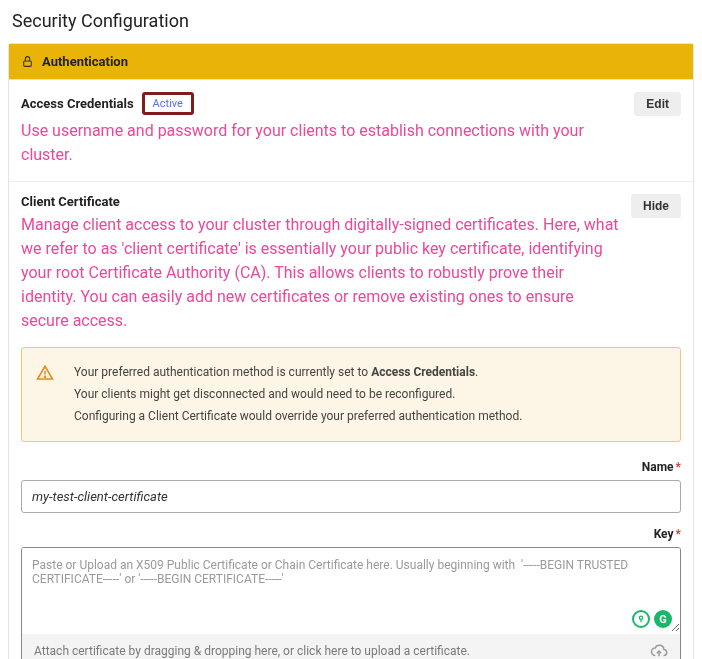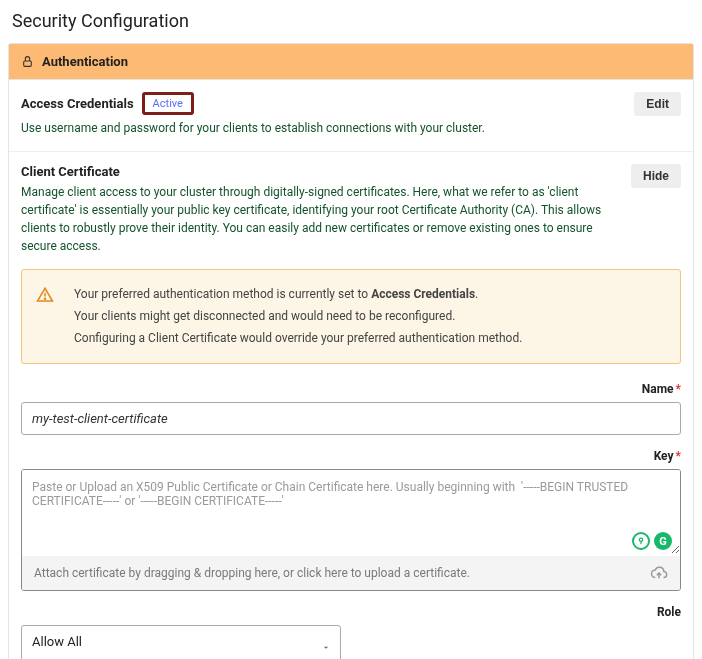--- a/index.html
+++ b/index.html
@@ -15,21 +15,21 @@
   h1.page-title {
     font-size: 18px;
     font-weight: 400;
     margin: 2px 0 12px 4px;
   }
   .panel {
     border: 1px solid #e4e4e4;
     border-radius: 3px;
   }
   .panel-header {
-    background: #fdba74;
+    background: #eab308;
     padding: 10px 12px;
     display: flex;
     align-items: center;
     gap: 8px;
     border-bottom: 1px solid #e4e4e4;
     font-weight: 700;
     font-size: 13px;
   }
   .lock-icon svg { display:block; }
   .section {
@@ -55,22 +55,22 @@
   }
   .badge-active {
     border: 3px solid #7f1d1d;
     color: #5b6bff;
     font-size: 11px;
     padding: 1px 8px;
     border-radius: 3px;
     line-height: 1.4;
   }
   .section-desc {
-    color: #14532d;
-    font-size: 12px;
+    color: #ec4899;
+    font-size: 16px;
     line-height: 1.5;
     margin-top: 4px;
   }
   .btn {
     background: #eeeeee;
     border: none;
     border-radius: 3px;
     padding: 5px 12px;
     font-size: 12px;
     color: #333;

